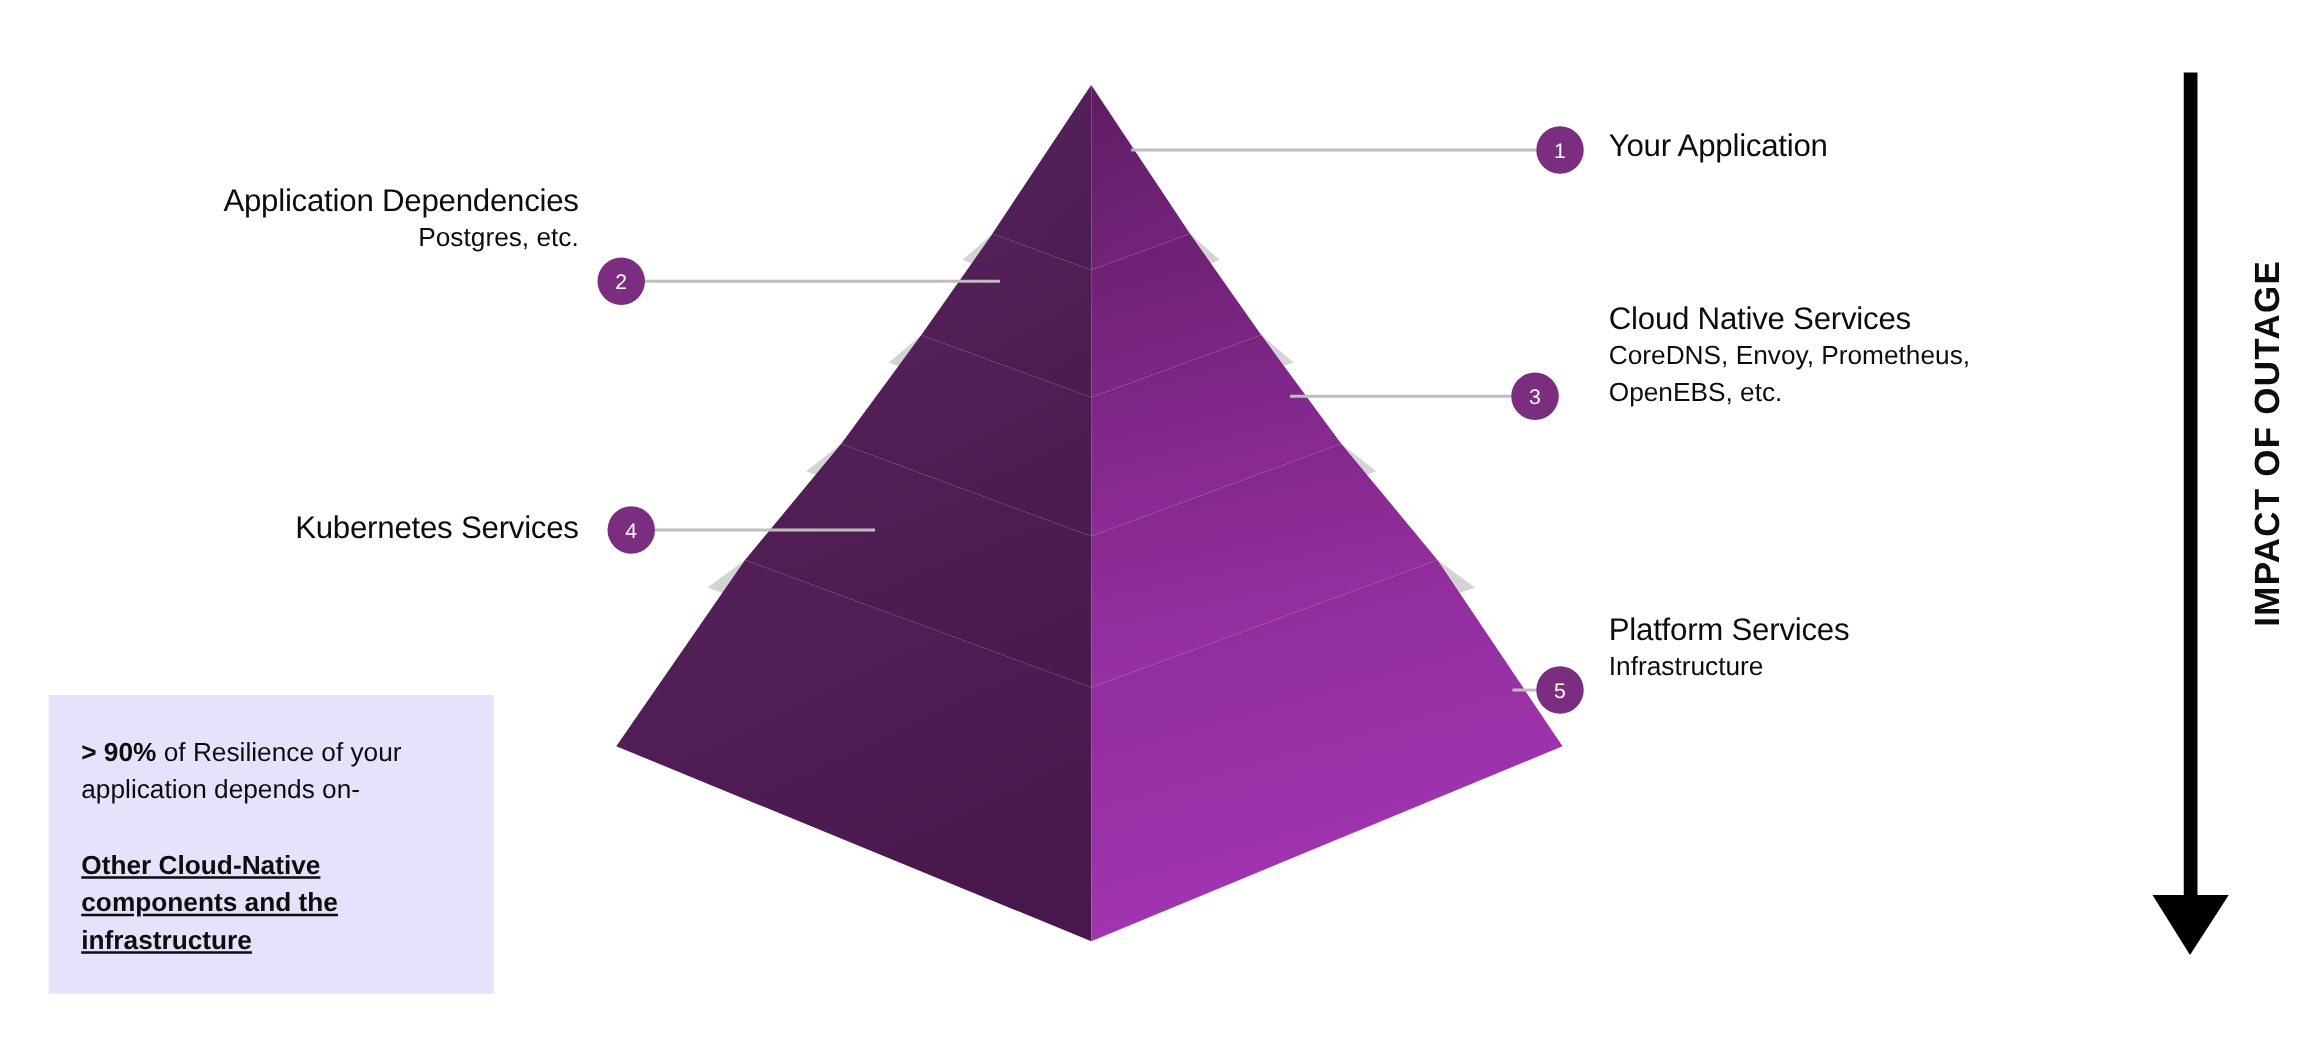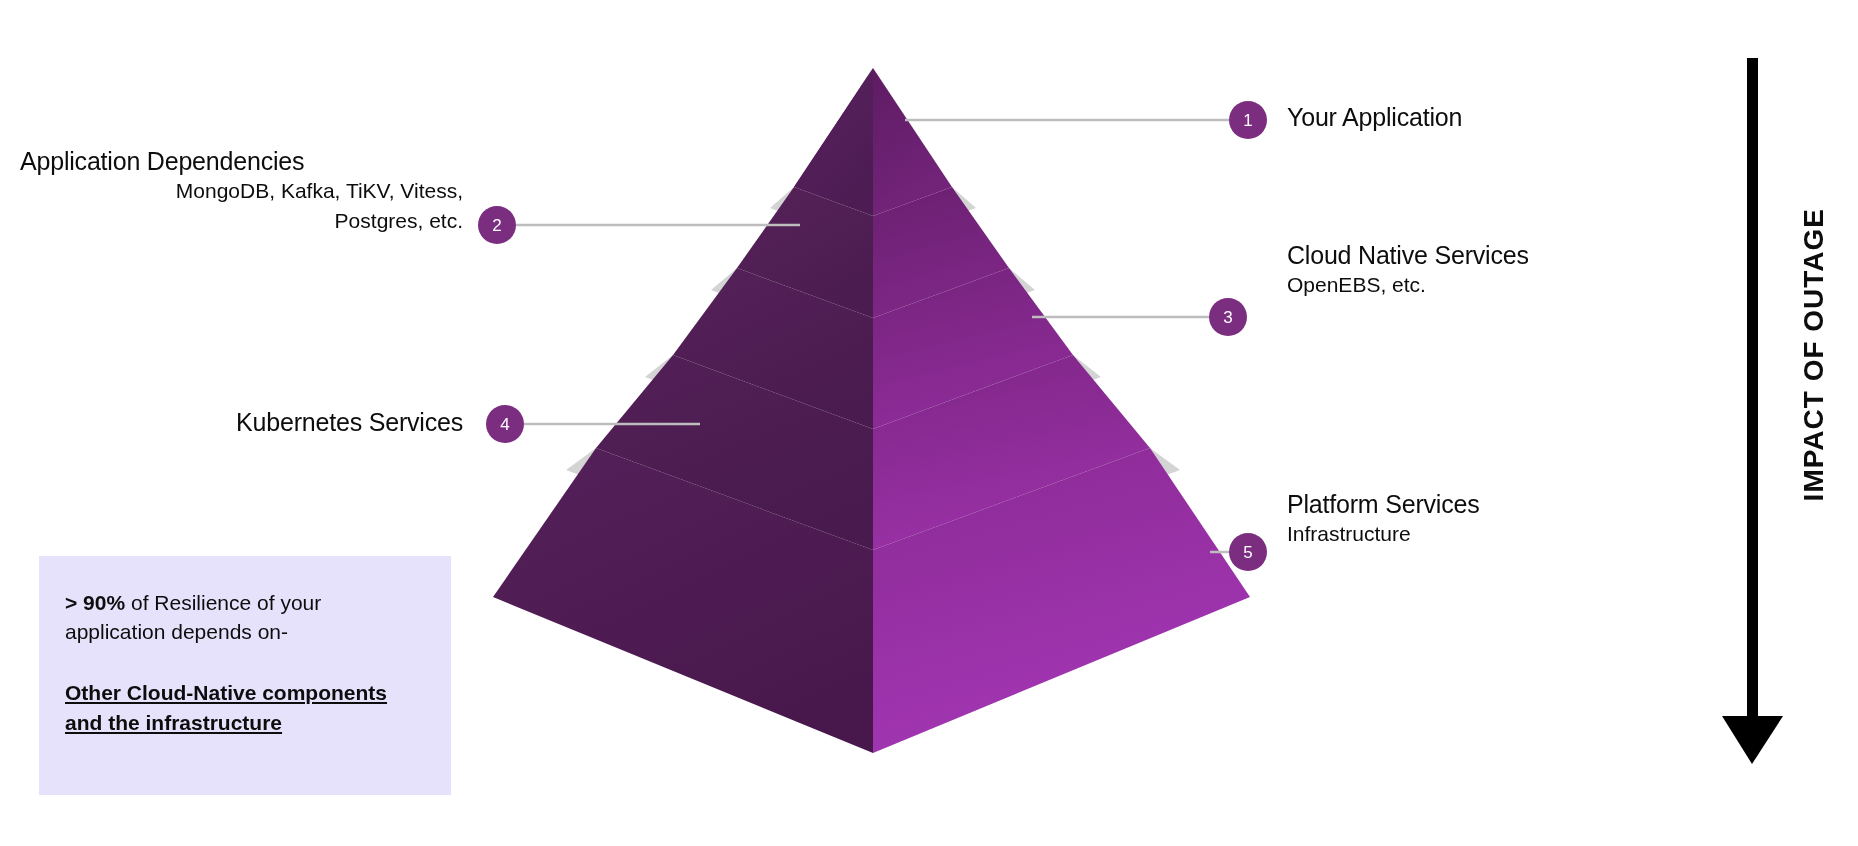--- a/index.html
+++ b/index.html
@@ -18,21 +18,21 @@
     display:flex;align-items:center;justify-content:center;
     font-size:17px;line-height:1;font-weight:400;
   }
   .lbl-title{font-size:25px;font-weight:400;letter-spacing:-0.2px;white-space:nowrap;}
   .lbl-sub{font-size:21px;font-weight:400;line-height:30px;}
   .right-lbl{position:absolute;}
   .left-lbl{position:absolute;text-align:right;}
 
   
   .notebox{
-    position:absolute;left:39px;top:556px;width:412px;height:239px;
+    position:absolute;left:39px;top:556px;width:356px;height:239px;
     background:#E7E2FB;
     box-sizing:border-box;padding:32px 30px 0 26px;
   }
   .note-p1{font-size:21px;line-height:29px;font-weight:400;}
   .note-p1 b{font-weight:700;}
   .note-p2{font-size:21px;line-height:30px;font-weight:700;margin-top:32px;text-decoration:underline;}
   .impact-text{
     position:absolute;left:1790px;top:0;
     writing-mode:vertical-rl;transform:rotate(180deg);
     font-size:28px;font-weight:700;letter-spacing:1px;
@@ -139,30 +139,30 @@
     <span>1</span>
   </div>
   <div class="right-lbl" style="left:1287px;top:103px;">
     <div class="lbl-title">Your Application</div>
   </div>
 
   <div class="badge" style="left:478px;top:206px;">
     <span>2</span>
   </div>
   <div class="left-lbl" style="left:20px;top:147px;width:443px;">
-    <div class="lbl-title" style="text-align:left;">Application Dependencies</div>
-    <div class="lbl-sub">MongoDB, Kafka, TiKV, Vitess,</div>
+    <div class="lbl-title" style="text-align:right;">Application Dependencies</div>
     <div class="lbl-sub">Postgres, etc.</div>
   </div>
 
   <div class="badge" style="left:1209px;top:298px;">
     <span>3</span>
   </div>
   <div class="right-lbl" style="left:1287px;top:241px;">
     <div class="lbl-title">Cloud Native Services</div>
+    <div class="lbl-sub">CoreDNS, Envoy, Prometheus,</div>
     <div class="lbl-sub">OpenEBS, etc.</div>
   </div>
 
   <div class="badge" style="left:486px;top:405px;">
     <span>4</span>
   </div>
   <div class="left-lbl" style="left:20px;top:408px;width:443px;">
     <div class="lbl-title" style="">Kubernetes Services</div>
   </div>
 

